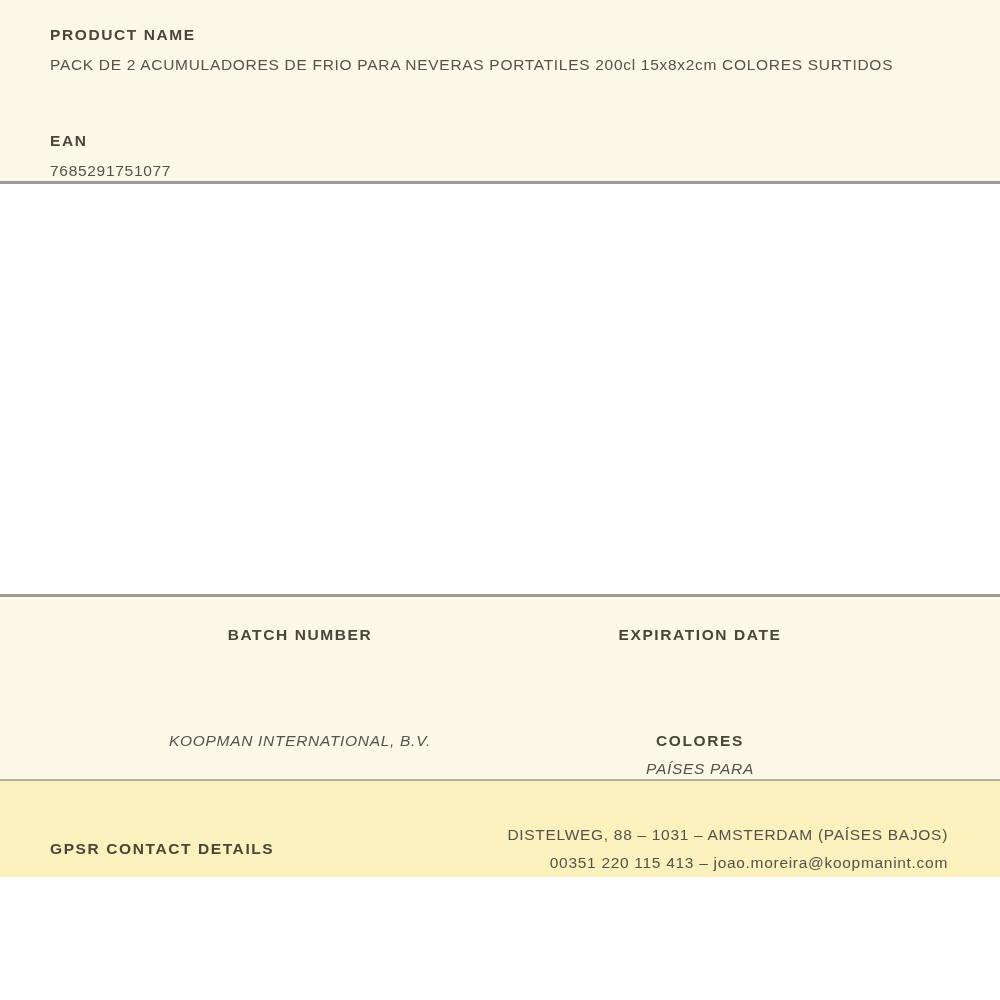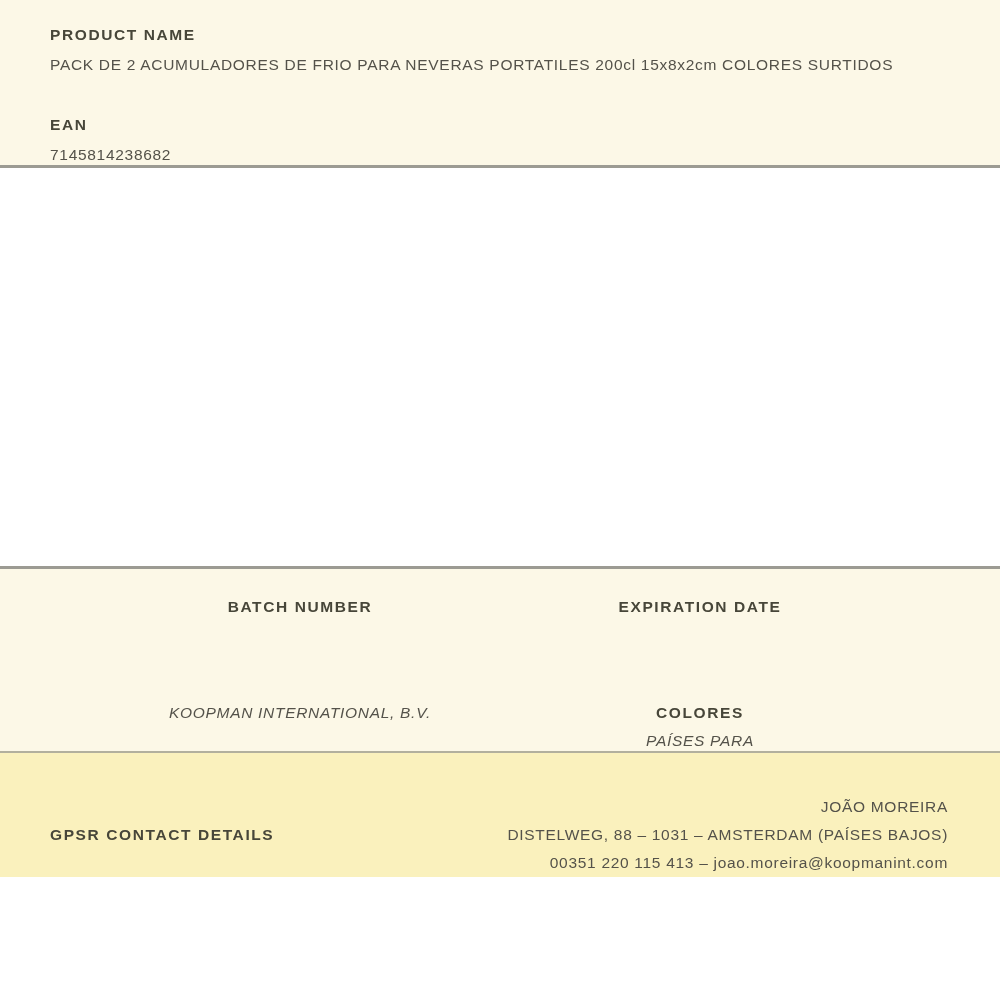--- a/index.html
+++ b/index.html
@@ -26,21 +26,21 @@
       letter-spacing: 1.6px;
       color: #474639;
     }
     .value {
       font-size: 15.5px;
       line-height: 20px;
       letter-spacing: 0.7px;
       color: #54524A;
     }
     .sec-product .label { margin-bottom: 10px; }
-    .product-name-value { margin-bottom: 40px; white-space: nowrap; }
+    .product-name-value { margin-bottom: 56px; white-space: nowrap; }
 
     
     .sec-image { height: 456px; background: #FFFFFF; }
 
     
     .sec-details {
       height: 201px;
       background: #FCF8E7;
       border-top: 3px solid #9C9B93;
       border-bottom: 2px solid #B2B09E;
@@ -77,21 +77,21 @@
   </style>
 </head>
 <body>
 
 <div class="page">
 
   <section class="sec-product">
     <div class="label">PRODUCT NAME</div>
     <div class="value product-name-value">PACK DE 2 ACUMULADORES DE FRIO PARA NEVERAS PORTATILES 200cl 15x8x2cm COLORES SURTIDOS</div>
     <div class="label">EAN</div>
-    <div class="value">7145814238682</div>
+    <div class="value">7685291751077</div>
   </section>
 
   <section class="sec-image"></section>
 
   <section class="sec-details">
     <div class="details-grid">
       <div class="field">
         <div class="label">BATCH NUMBER</div>
         <div class="value"></div>
       </div>
@@ -105,19 +105,18 @@
       <div class="field">
         <div class="label">COLORES</div>
         <div class="value">PAÍSES PARA</div>
       </div>
     </div>
   </section>
 
   <section class="sec-gpsr">
     <div class="gpsr-title">GPSR CONTACT DETAILS</div>
     <div class="contact-block">
-      <div class="value">JOÃO MOREIRA</div>
       <div class="value">DISTELWEG, 88 – 1031 – AMSTERDAM (PAÍSES BAJOS)</div>
       <div class="value">00351 220 115 413 – joao.moreira@koopmanint.com</div>
     </div>
   </section>
 
 </div>
 
 </body></html>

